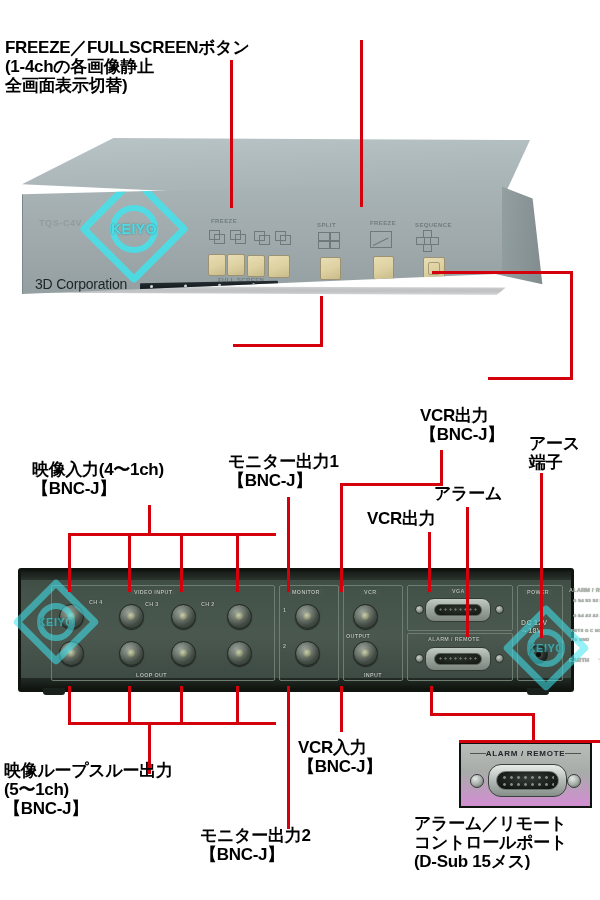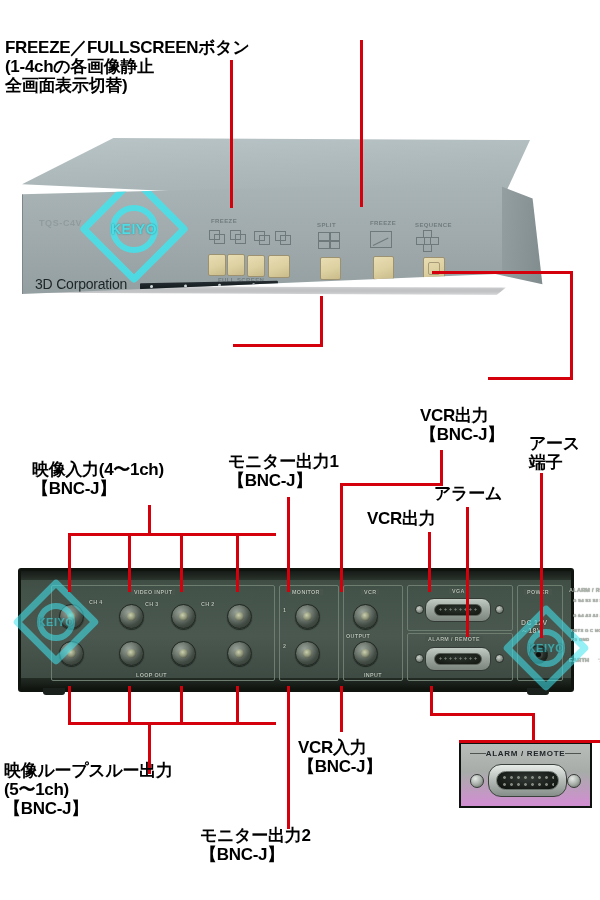--- a/index.html
+++ b/index.html
@@ -305,20 +305,23 @@
   <div class="callout" style="left:4px; top:761px;">映像ループスルー出力
 (5〜1ch)
 【BNC-J】</div>
 
   <div class="callout" style="left:200px; top:826px;">モニター出力2
 【BNC-J】</div>
 
   <div class="callout" style="left:298px; top:738px;">VCR入力
 【BNC-J】</div>
 
+  <div class="callout" style="left:414px; top:814px;">アラーム／リモート
+コントロールポート
+(D-Sub 15メス)</div>
 
   <div class="lead v" style="left:230px; top:60px; height:148px;"></div>
 
   <div class="lead v" style="left:360px; top:40px; height:167px;"></div>
 
   <div class="lead h" style="left:233px; top:344px; width:90px;"></div>
   <div class="lead v" style="left:320px; top:296px; height:51px;"></div>
 
   <div class="lead h" style="left:488px; top:377px; width:85px;"></div>
   <div class="lead v" style="left:570px; top:271px; height:109px;"></div>

